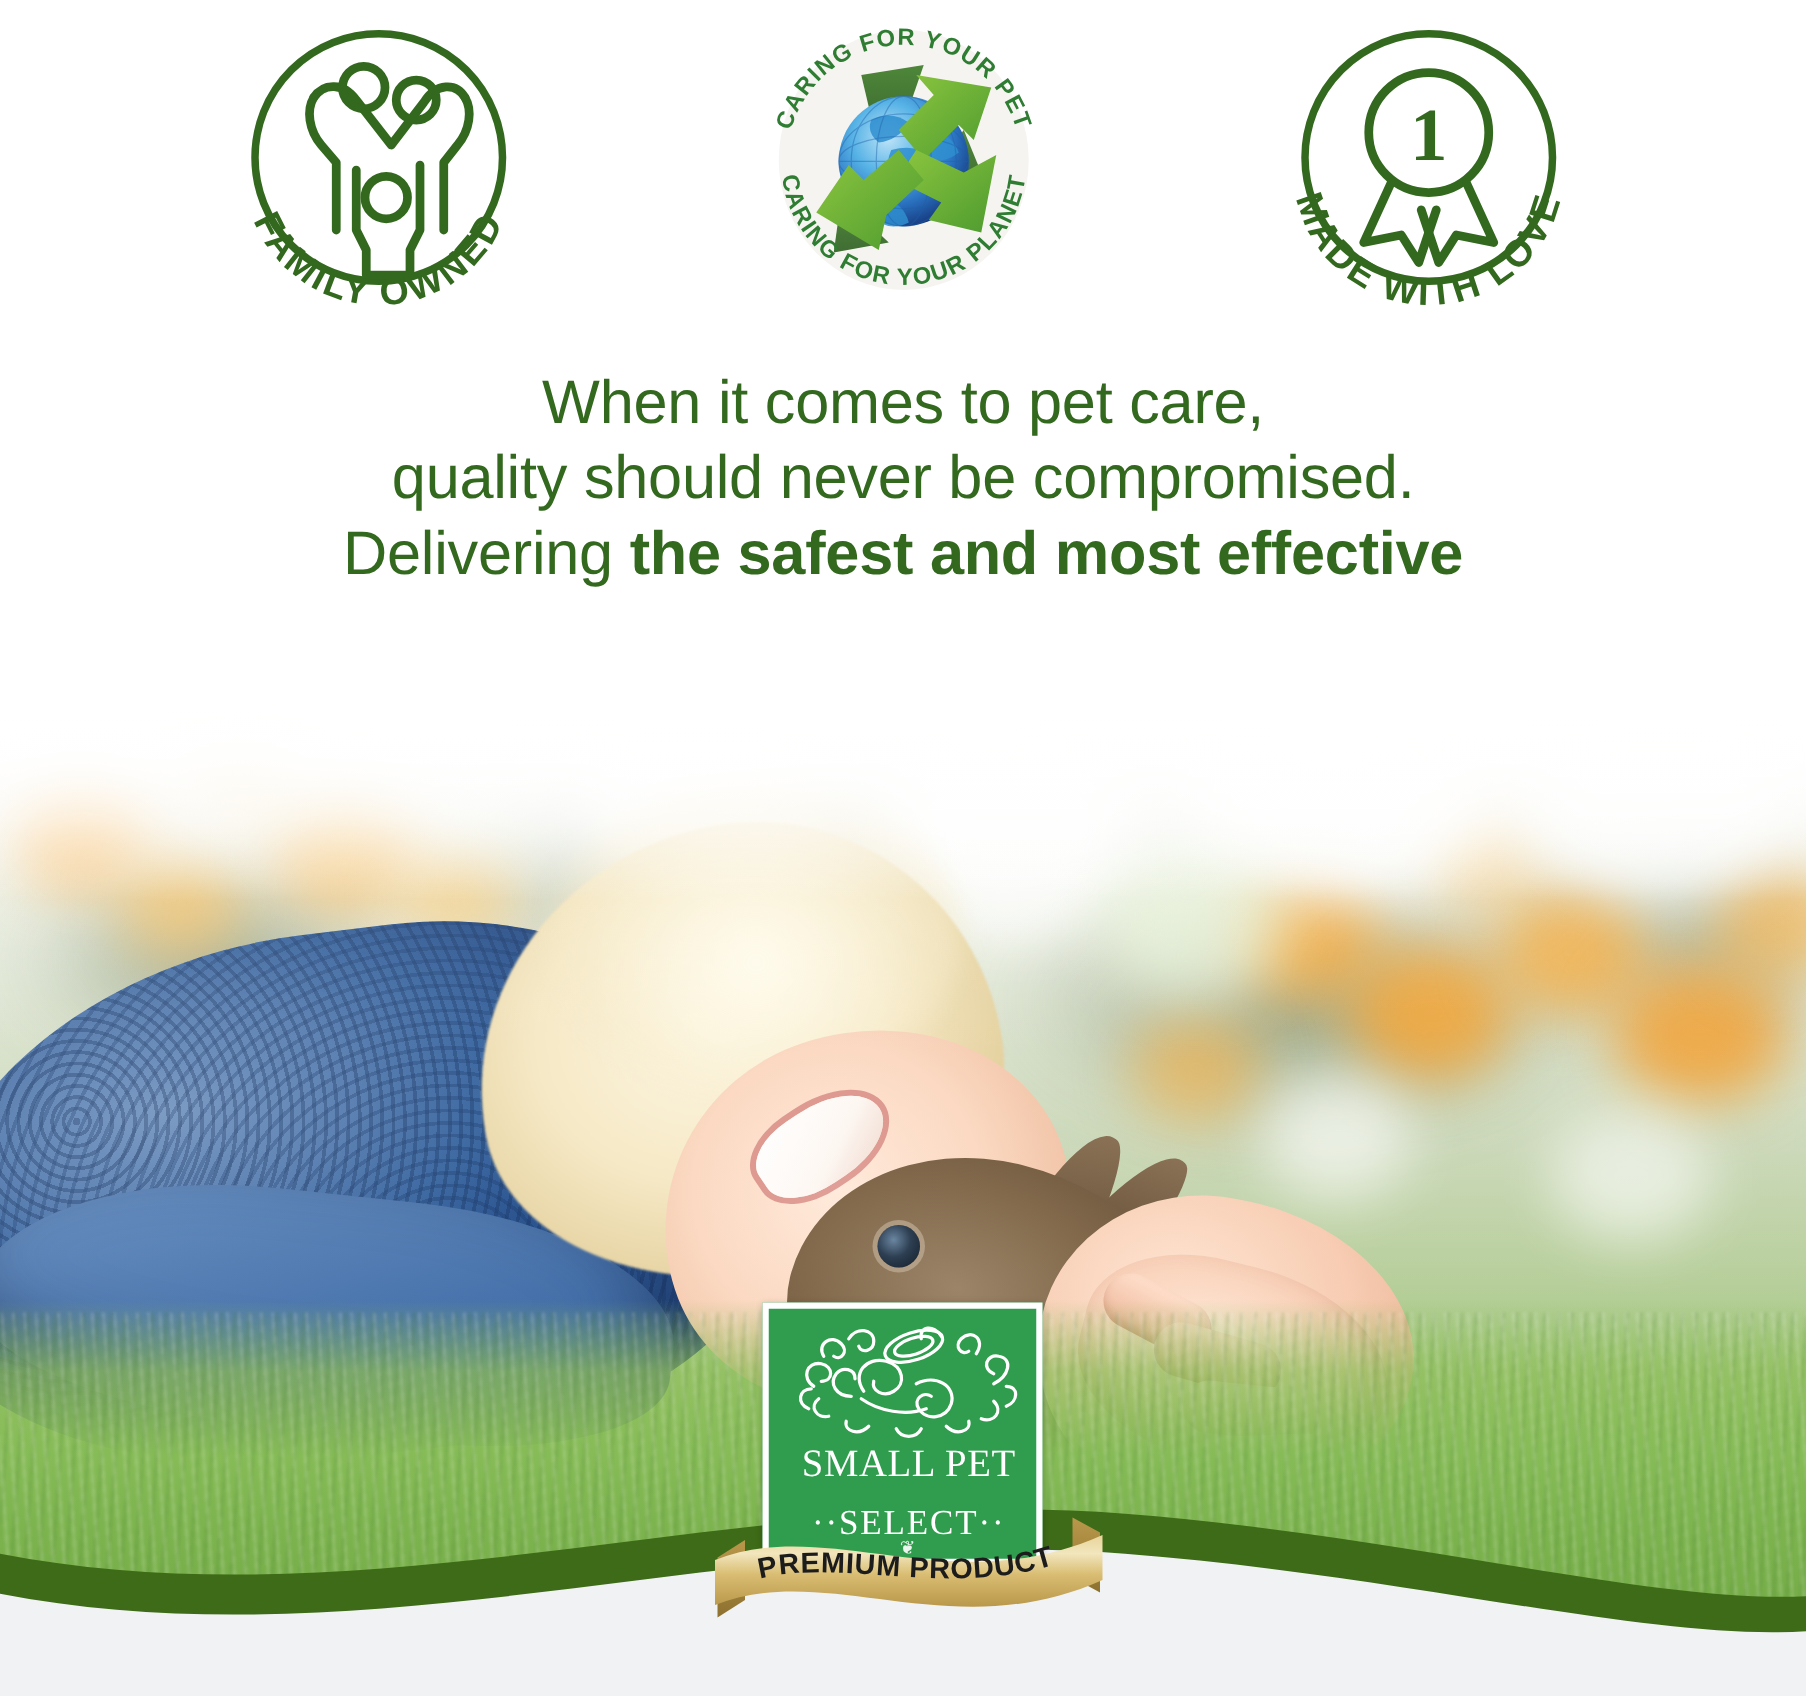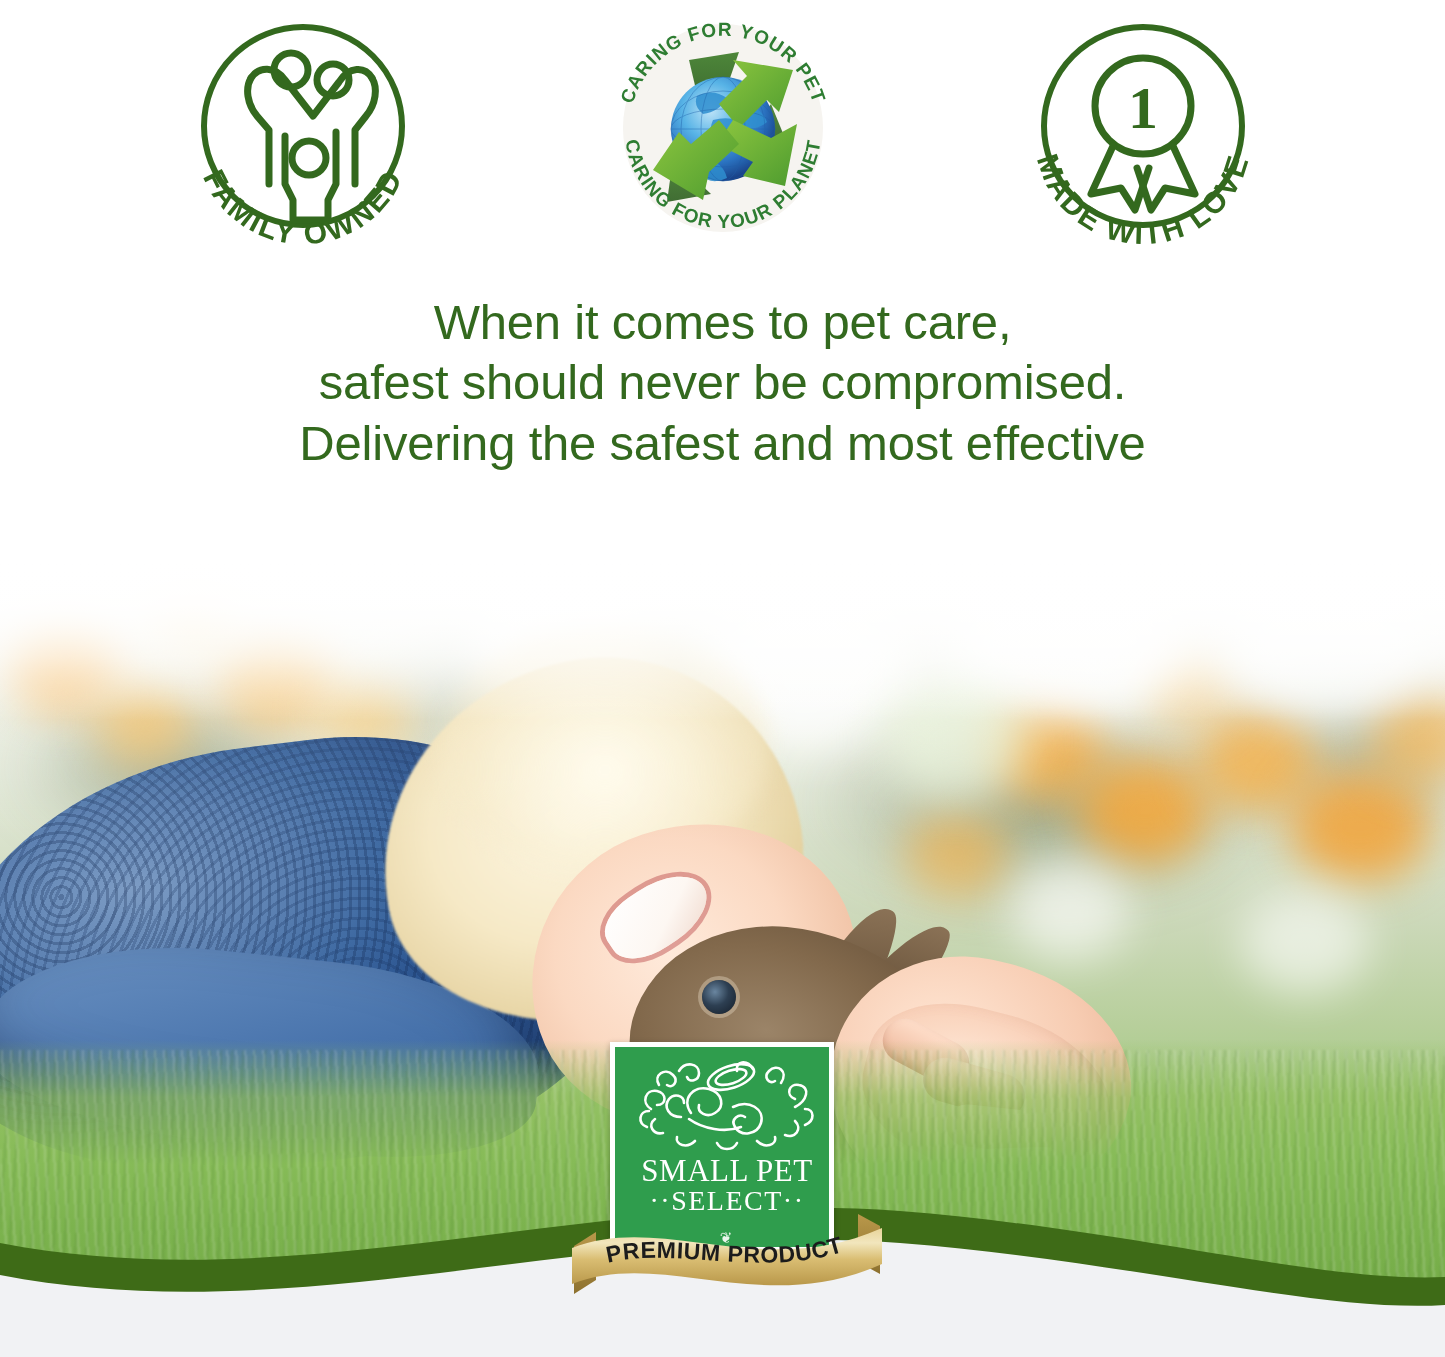--- a/index.html
+++ b/index.html
@@ -23,21 +23,21 @@
 
   
   .headline {
     position:absolute; top:292px; left:0; width:1445px;
     text-align:center; z-index:7;
     color:#33691E; line-height:1.23;
     font-size:49px; font-weight:400; letter-spacing:-0.2px;
     padding:0 60px;
   }
   .headline .ln { display:block; white-space:nowrap; }
-  .headline b { font-weight:400;text-align:center; }
+  .headline b { font-weight:700;text-align:center; }
 
   
   .photo {
     position:absolute; left:0; top:560px; width:1445px; height:740px;
     overflow:hidden; z-index:2;
   }
   .photo-inner { position:absolute; inset:0; }
 
   
   .bokeh-base {
@@ -186,21 +186,21 @@
     background:#2F9D4D; border:5px solid #ffffff;
     box-shadow:0 2px 6px rgba(0,0,0,.28);
   }
   .logo-art { position:absolute; left:14px; top:8px; width:196px; height:100px; }
   .logo-art svg { width:100%; height:100%; display:block; }
   .logo-name {
     position:absolute; left:0; top:108px; width:224px; text-align:center;
     color:#ffffff; font-family:"Liberation Serif", serif;
     font-size:31px; line-height:1.02; letter-spacing:.5px;
   }
-  .logo-name .l2 { font-size:28px; letter-spacing:1.5px; }
+  .logo-name .l2 { font-size:28px; letter-spacing:1.5px;margin-top:18px; }
   .logo-flourish {
     position:absolute; left:0; top:182px; width:224px; text-align:center;
     color:#ffffff; font-size:15px; opacity:.9; letter-spacing:2px;
   }
   .ribbon { position:absolute; left:-48px; top:178px; width:330px; height:82px; }
   .ribbon svg { display:block; width:100%; height:100%; overflow:visible; }
 </style>
 </head>
 <body>
 
@@ -304,21 +304,21 @@
         <text x="130" y="120" text-anchor="middle" font-family="Liberation Serif, serif" font-size="60" font-weight="700" fill="#33691E">1</text>
         <text font-family="Liberation Sans, sans-serif" font-size="30" font-weight="700" letter-spacing="2.2" fill="#33691E">
           <textPath href="#arcLove" startOffset="50%" text-anchor="middle">MADE WITH LOVE</textPath>
         </text>
       </svg>
     </div>
   </div>
 
   <div class="headline">
     <span class="ln">When it comes to pet care,</span>
-    <span class="ln">safest should never be compromised.</span>
+    <span class="ln">quality should never be compromised.</span>
     <span class="ln"><span>Delivering </span><b>the safest and most effective</b></span>
   </div>
 
   <div class="photo">
     <div class="photo-inner">
       <div class="bokeh-base"></div>
       <div class="bokeh-dark"></div>
 
       <div class="blob" style="left:10px;  top:60px;  width:110px; height:92px;  background:rgba(247,182,90,.80);"></div>
       <div class="blob" style="left:95px;  top:120px; width:100px; height:86px;  background:rgba(250,196,104,.72);"></div>

